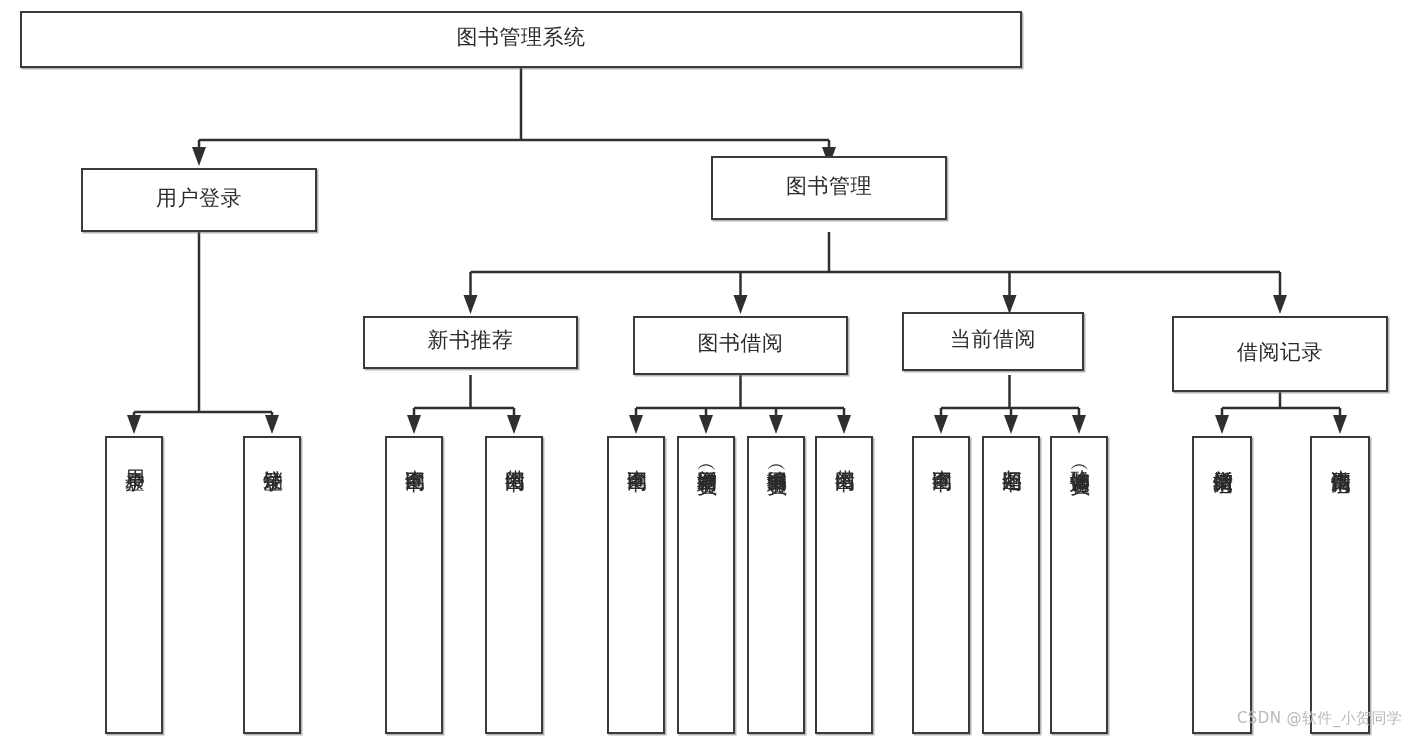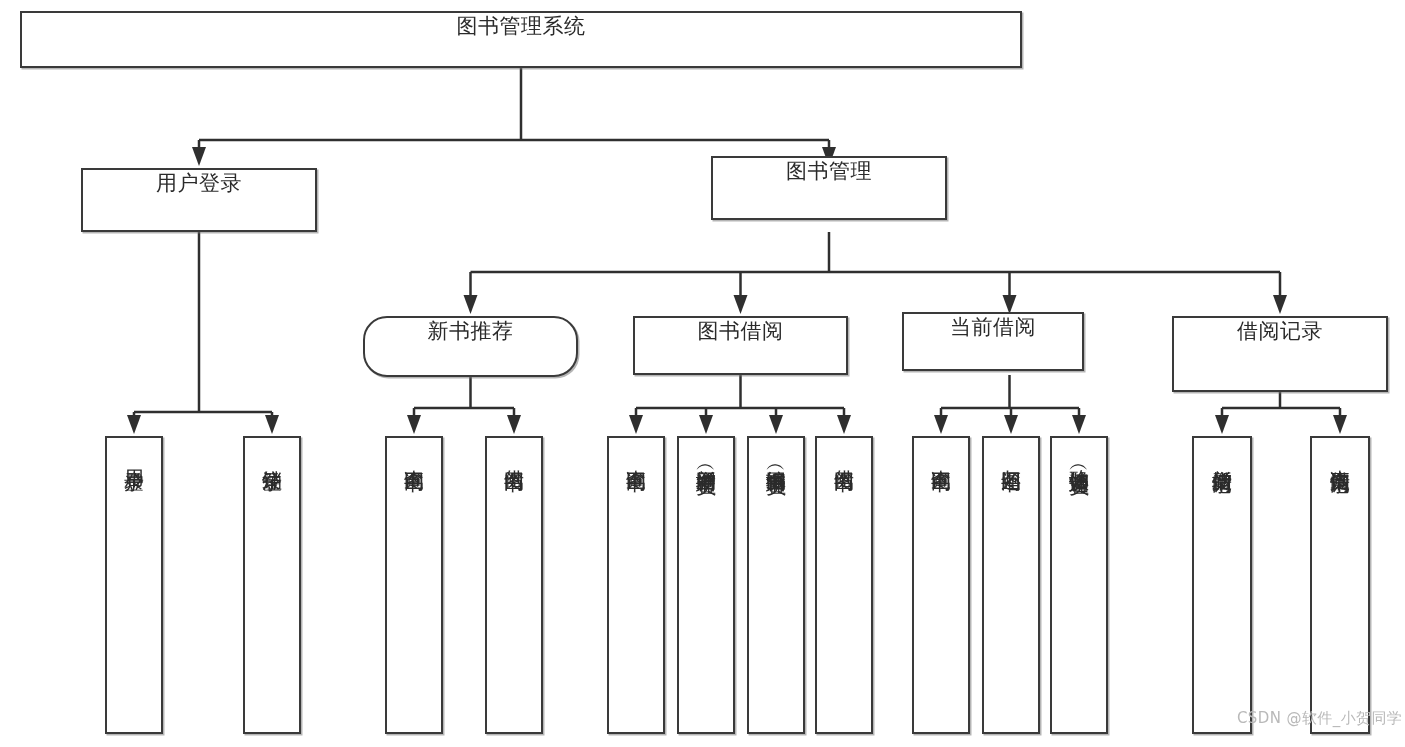--- a/index.html
+++ b/index.html
@@ -10,21 +10,21 @@
     overflow:hidden;position:relative;
   }
   #diagram-root{position:absolute;left:0;top:0;width:1405px;height:747px;}
 
   .node-box{
     position:absolute;
     box-sizing:border-box;
     background:#ffffff;
     border:2px solid #3a3a3a;
     box-shadow:1.5px 1.5px 0 0 rgba(120,120,120,.55);
-    display:flex;align-items:flex-start;justify-content:center;
+    display:flex;align-items:center;justify-content:center;font-family:Liberation Mono, monospace;
   }
   .node-box.level0{border-width:2px;}
   .node-label{
     color:#2b2b2b;
     font-size:21px;
     line-height:1.25;
     letter-spacing:.5px;
     white-space:nowrap;
     text-align:center;
     -webkit-font-smoothing:none;
@@ -114,21 +114,21 @@
   <div id="node-layer">
       <div class="node-box level0" style="left: 20px; top: 11px; width: 1002px; height: 57px;">
         <span class="node-label">图书管理系统</span>
       </div>
       <div class="node-box level1" style="left: 81px; top: 168px; width: 236px; height: 64px;">
         <span class="node-label">用户登录</span>
       </div>
       <div class="node-box level1" style="left: 711px; top: 156px; width: 236px; height: 64px;">
         <span class="node-label">图书管理</span>
       </div>
-      <div class="node-box level2" style="left: 363px; top: 316px; width: 215px; height: 61px; border-radius: 24px;">
+      <div class="node-box level2" style="left: 363px; top: 316px; width: 215px; height: 53px;">
         <span class="node-label">新书推荐</span>
       </div>
       <div class="node-box level2" style="left: 633px; top: 316px; width: 215px; height: 59px;">
         <span class="node-label">图书借阅</span>
       </div>
       <div class="node-box level2" style="left: 902px; top: 312px; width: 182px; height: 59px;">
         <span class="node-label">当前借阅</span>
       </div>
       <div class="node-box level2" style="left: 1172px; top: 316px; width: 216px; height: 76px;">
         <span class="node-label">借阅记录</span>

